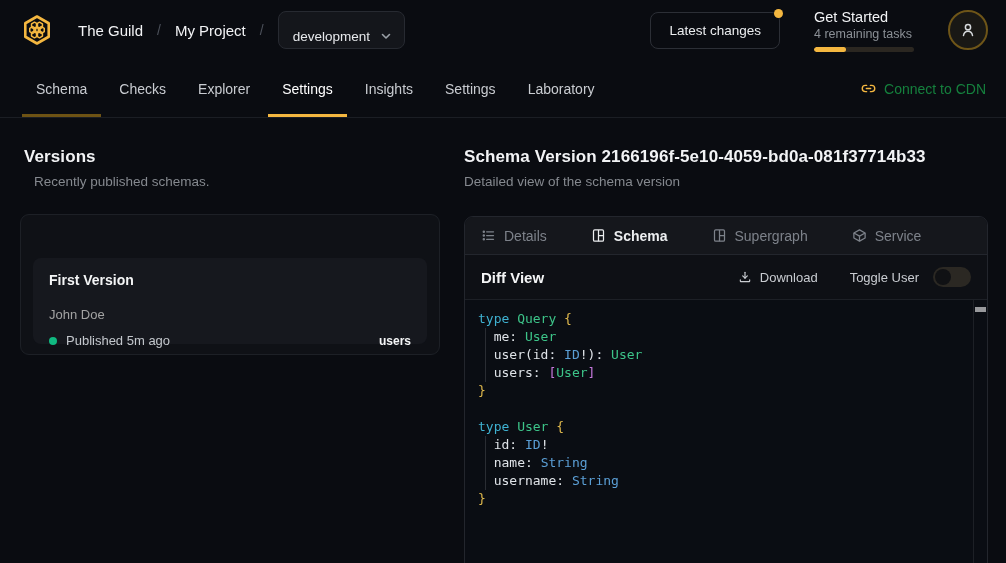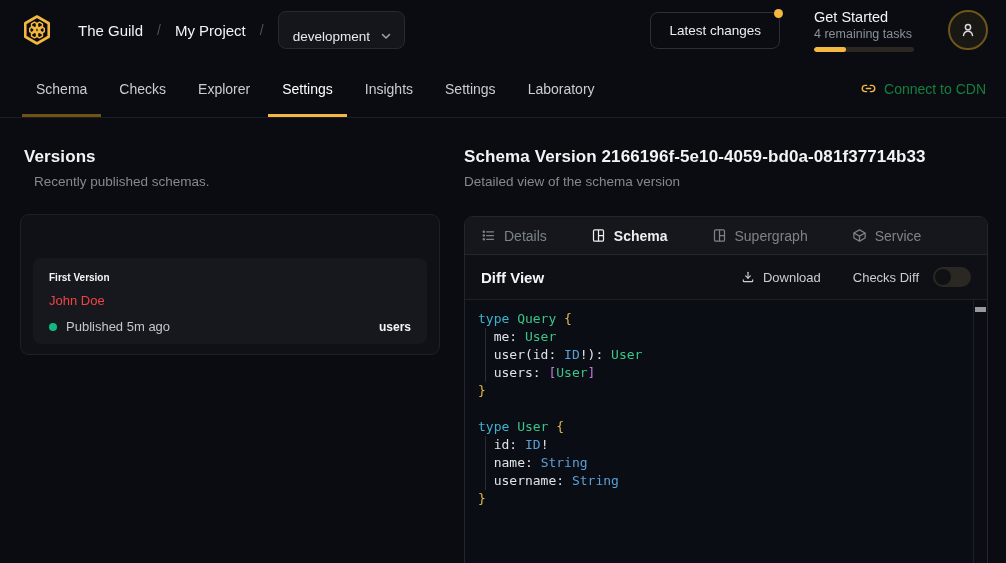--- a/index.html
+++ b/index.html
@@ -56,22 +56,22 @@
   
   .content { display:flex; align-items:flex-start; }
   .versions-col { width:464px; flex:0 0 464px; padding:29px 24px 0 20px; }
   .versions-col h2, .detail-col h2 { font-size:17px; font-weight:700; color:#f2f3f5; letter-spacing:.1px; }
   .versions-col h2 { margin-left:4px; }
   .subtitle { font-size:13.5px; color:#85898f; margin-top:7px; }
   .versions-col .subtitle { margin-left:14px; }
 
   .versions-card { margin-top:25px; background:#0f1116; border:1px solid #1d2026; border-radius:9px; padding:43px 12px 12px 12px; height:141px; }
   .version-item { background:#16181e; border-radius:8px; padding:14px 16px 16px 16px; cursor:pointer; height:86px; }
-  .vi-title { font-size:10px; font-weight:600; color:#f4f5f6; }
-  .vi-author { font-size:13px; color:#ef4444; margin-top:10px; }
+  .vi-title { font-size:14px; font-weight:600; color:#f4f5f6; }
+  .vi-author { font-size:13px; color:#a3a3a3; margin-top:19px; }
   .vi-meta { display:flex; align-items:center; margin-top:11px; }
   .dot { width:8px; height:8px; border-radius:50%; background:#10b981; margin-right:9px; flex:0 0 auto; }
   .vi-status { font-size:13px; color:#c3c7cc; }
   .vi-service { margin-left:auto; font-size:12px; font-weight:700; color:#f4f5f6; }
 
   .detail-col { flex:1; padding:29px 18px 0 0; min-width:0; }
   .detail-card { margin-top:27px; border:1px solid #23262d; border-radius:9px 9px 0 0; height:400px; overflow:hidden; }
   .detail-tabs { height:38px; background:#15171c; border-bottom:1px solid #23262d; display:flex; align-items:center; gap:44px; padding:0 16px; }
   .detail-tab { display:flex; align-items:center; gap:8px; font-size:14px; color:#7d828a; cursor:pointer; }
   .detail-tab.active { color:#eceef0; font-weight:600; }
@@ -248,21 +248,21 @@
           <div class="diff-title">Diff View</div>
           <div class="diff-actions">
             <button class="download-btn">
               <svg width="14" height="14" viewBox="0 0 24 24" fill="none" stroke="#c9ccd1" stroke-width="2" stroke-linecap="round" stroke-linejoin="round">
                 <path d="M12 4v10"></path>
                   <path d="m8 10 4 4 4-4"></path>
                   <path d="M4 17v2a1 1 0 0 0 1 1h14a1 1 0 0 0 1-1v-2"></path>
               </svg>
               <span>Download</span>
             </button>
-            <span class="toggle-label">Checks Diff</span>
+            <span class="toggle-label">Toggle User</span>
             <button class="switch" aria-checked="false">
               <span class="knob"></span>
             </button>
           </div>
         </div>
 
         <div class="code-wrap">
           <div class="code" id="schema-code"><div class="code-line"><span class="tok-kw">type </span><span class="tok-ty">Query </span><span class="tok-br">{</span></div><div class="code-line"><span class="tok-pl">  me: </span><span class="tok-ty">User</span></div><div class="code-line"><span class="tok-pl">  user(id: </span><span class="tok-sc">ID</span><span class="tok-pl">!): </span><span class="tok-ty">User</span></div><div class="code-line"><span class="tok-pl">  users: </span><span class="tok-bk">[</span><span class="tok-ty">User</span><span class="tok-bk">]</span></div><div class="code-line"><span class="tok-br">}</span></div><div class="code-line">&nbsp;</div><div class="code-line"><span class="tok-kw">type </span><span class="tok-ty">User </span><span class="tok-br">{</span></div><div class="code-line"><span class="tok-pl">  id: </span><span class="tok-sc">ID</span><span class="tok-pl">!</span></div><div class="code-line"><span class="tok-pl">  name: </span><span class="tok-sc">String</span></div><div class="code-line"><span class="tok-pl">  username: </span><span class="tok-sc">String</span></div><div class="code-line"><span class="tok-br">}</span></div></div>
           <div class="indent-guide g1"></div>
           <div class="indent-guide g2"></div>

